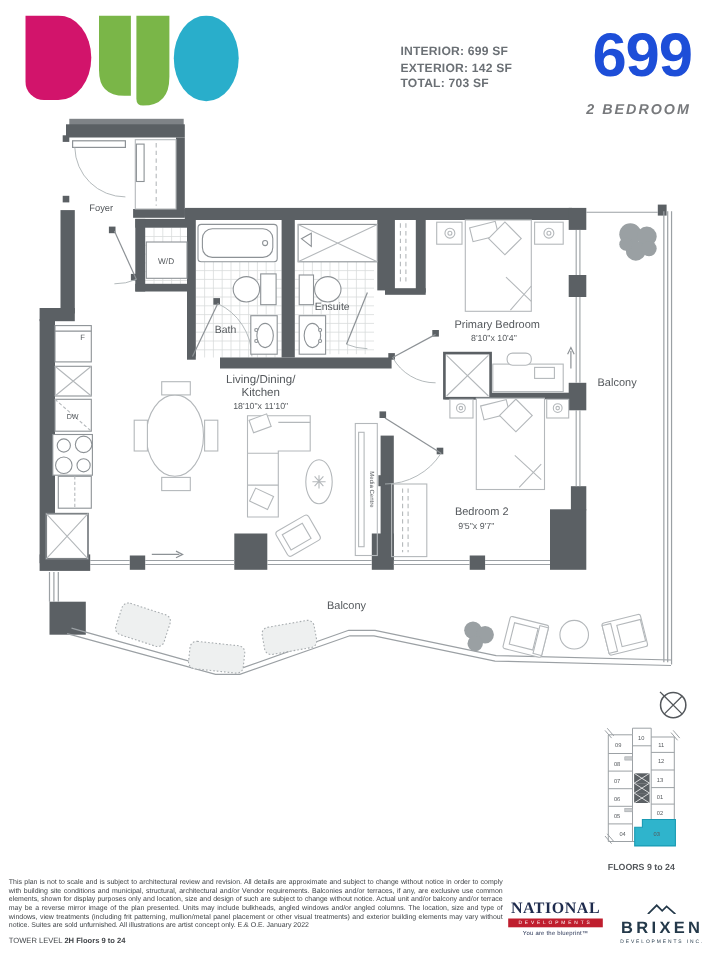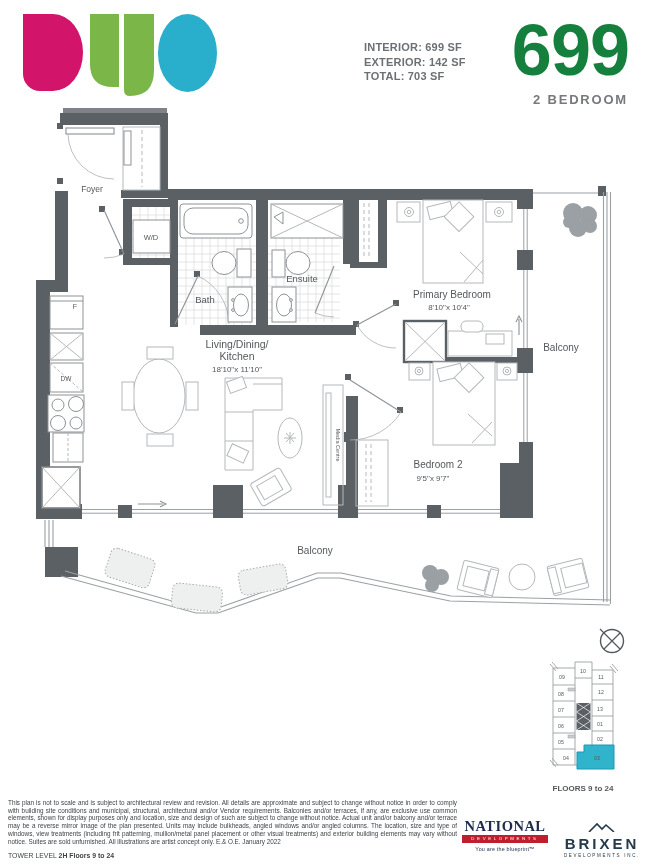--- a/index.html
+++ b/index.html
@@ -1,22 +1,22 @@
 <!DOCTYPE html>
 <html><head>
 <meta charset="utf-8">
 <style>
   html,body{margin:0;padding:0;background:#ffffff;}
   #page{position:relative;width:653px;height:868px;background:#fff;overflow:hidden;
         font-family:"Liberation Sans",sans-serif;}
   .abs{position:absolute;}
   
   #stats{left:364px;top:40px;font-size:11px;font-weight:bold;color:#6b7075;line-height:14.5px;letter-spacing:.2px;}
-  #unit-number{right:24px;top:8px;font-size:72px;font-weight:bold;color:#15803d;letter-spacing:-1px;line-height:84px;}
-  #unit-type{right:25px;top:92px;font-size:13px;font-weight:bold;color:#77797c;letter-spacing:1.8px;}
+  #unit-number{right:24px;top:8px;font-size:56px;font-weight:bold;color:#1d4ed8;letter-spacing:-1px;line-height:84px;}
+  #unit-type{right:25px;top:92px;font-size:13px;font-weight:bold;color:#77797c;letter-spacing:1.8px;font-style:italic;}
   
   svg text{font-family:"Liberation Sans",sans-serif;fill:#54585c;}
   .wall{fill:#5b6064;stroke:none;}
   .fix{fill:#ffffff;stroke:#8d9296;stroke-width:1;}
   .furn{fill:#ffffff;stroke:#b4b8bb;stroke-width:1;}
   .furnline{fill:none;stroke:#b4b8bb;stroke-width:1;}
   .tile{fill:none;stroke:#d8dadb;stroke-width:.7;}
   .door{fill:none;stroke:#8d9296;stroke-width:1.1;}
   .arc{fill:none;stroke:#aab0b3;stroke-width:.8;}
   .win{fill:none;stroke:#9ba0a4;stroke-width:1;}

